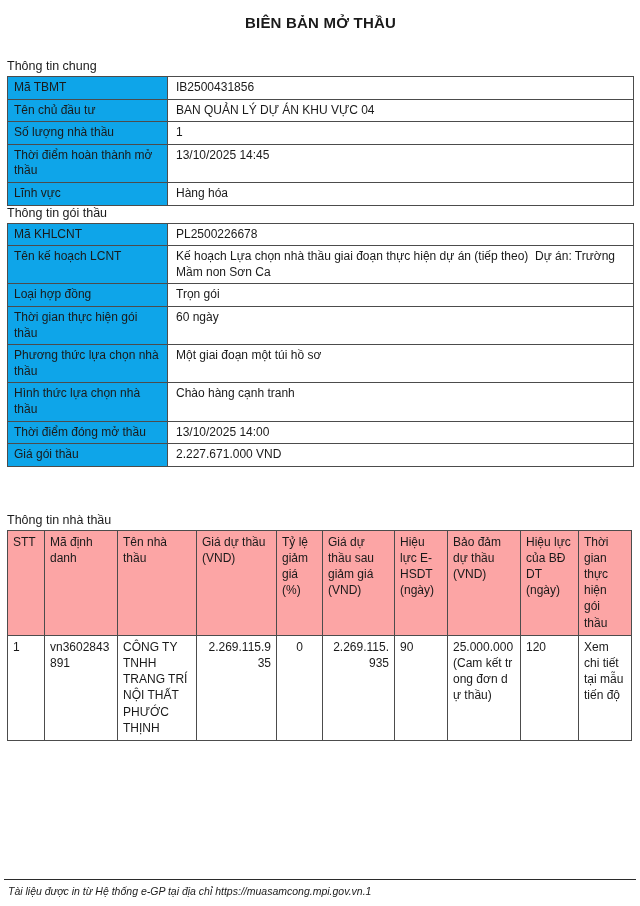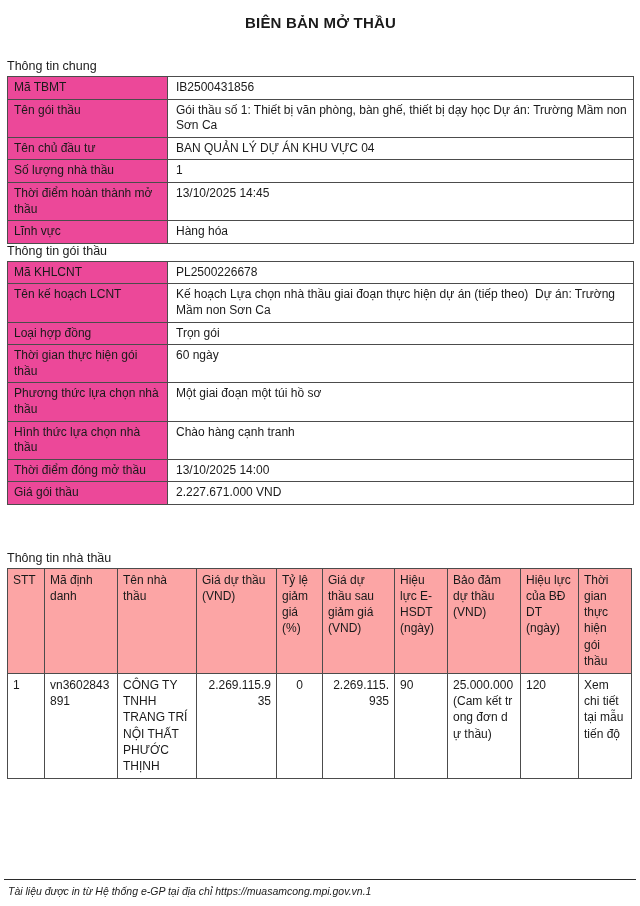--- a/index.html
+++ b/index.html
@@ -34,21 +34,21 @@
   table { border-collapse: collapse; table-layout: fixed; }
   .kv-table { width: 627px; }
   .kv-table td {
     border: 1px solid #4c4c4c;
     vertical-align: top;
     padding: 3px 5px 3px 6px;
     line-height: 1.3;
   }
   .kv-table td.k {
     width: 160px;
-    background: #ec4899;
+    background: #0ea5e9;
   }
   .kv-table td.v { padding-left: 8px; }
 
   .grid-table { width: 624px; }
   .grid-table th, .grid-table td {
     border: 1px solid #4c4c4c;
     vertical-align: top;
     text-align: left;
     font-weight: normal;
     padding: 3px 5px 4px 5px;
@@ -79,24 +79,20 @@
 
   <div class="doc-title">BIÊN BẢN MỞ THẦU</div>
 
   <div class="sec-general">
     <div class="section-heading">Thông tin chung</div>
     <table class="kv-table">
       <tbody>
           <tr>
         <td class="k">Mã TBMT</td>
         <td class="v">IB2500431856</td>
-      </tr>
-      <tr>
-        <td class="k">Tên gói thầu</td>
-        <td class="v">Gói thầu số 1: Thiết bị văn phòng, bàn ghế, thiết bị dạy học Dự án: Trường Mầm non Sơn Ca</td>
       </tr>
       <tr>
         <td class="k">Tên chủ đầu tư</td>
         <td class="v">BAN QUẢN LÝ DỰ ÁN KHU VỰC 04</td>
       </tr>
       <tr>
         <td class="k">Số lượng nhà thầu</td>
         <td class="v">1</td>
       </tr>
       <tr>

